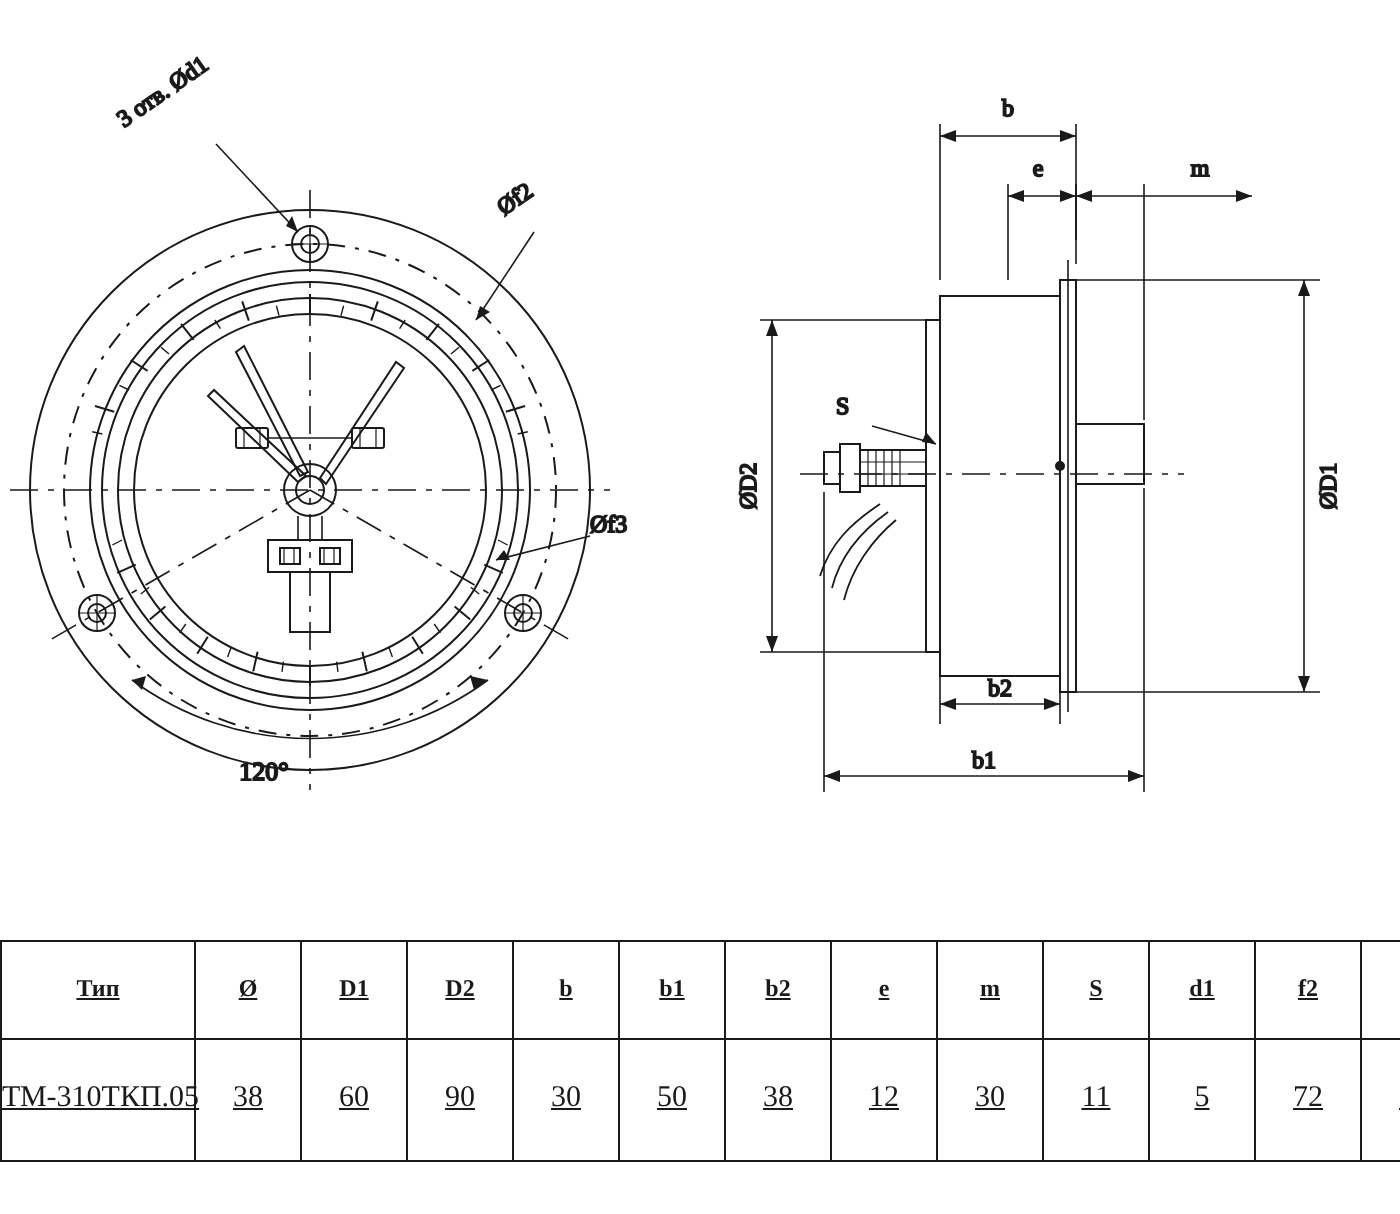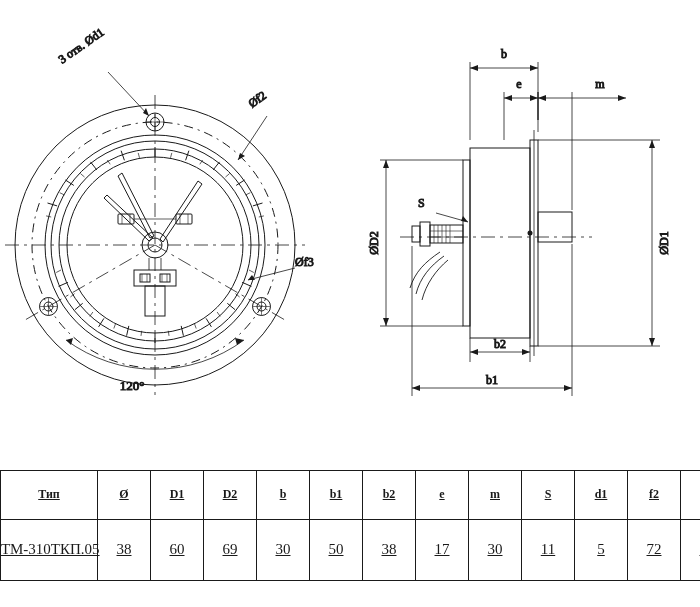--- a/index.html
+++ b/index.html
@@ -345,25 +345,25 @@
           <th class="col-w">f2</th>
           <th class="col-w">f3</th>
 
         </tr>
       </thead>
       <tbody>
         <tr>
           <td class="col-type">ТМ-310ТКП.05</td>
           <td class="col-w">38</td>
           <td class="col-w">60</td>
-          <td class="col-w">69</td>
+          <td class="col-w">90</td>
           <td class="col-w">30</td>
           <td class="col-w">50</td>
           <td class="col-w">38</td>
-          <td class="col-w">17</td>
+          <td class="col-w">12</td>
           <td class="col-w">30</td>
           <td class="col-w">11</td>
           <td class="col-w">5</td>
           <td class="col-w">72</td>
           <td class="col-w">71</td>
 
         </tr>
       </tbody>
     </table>
   </div>

